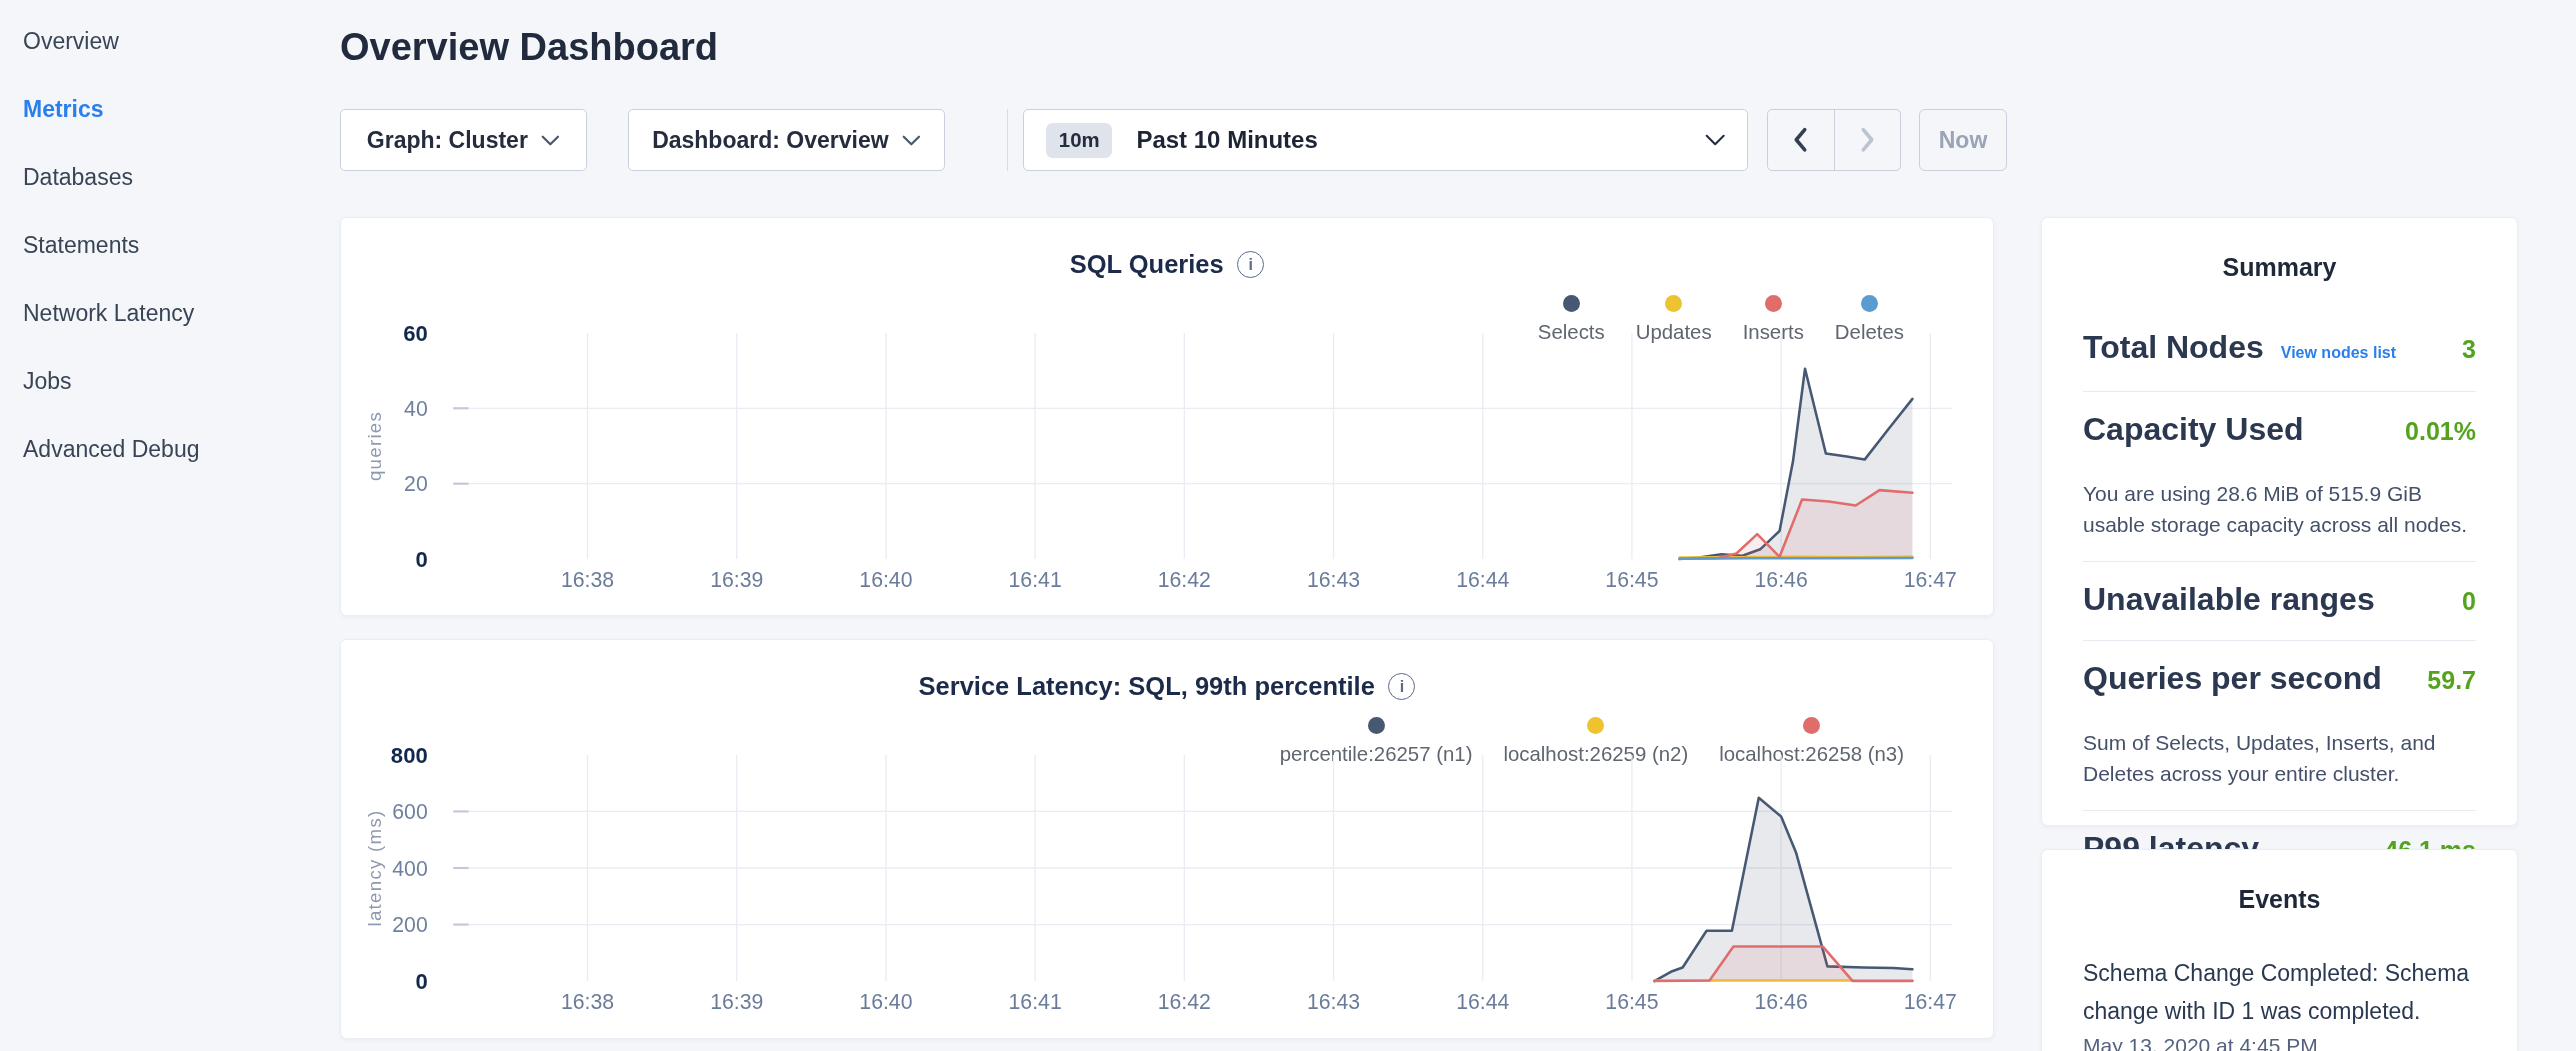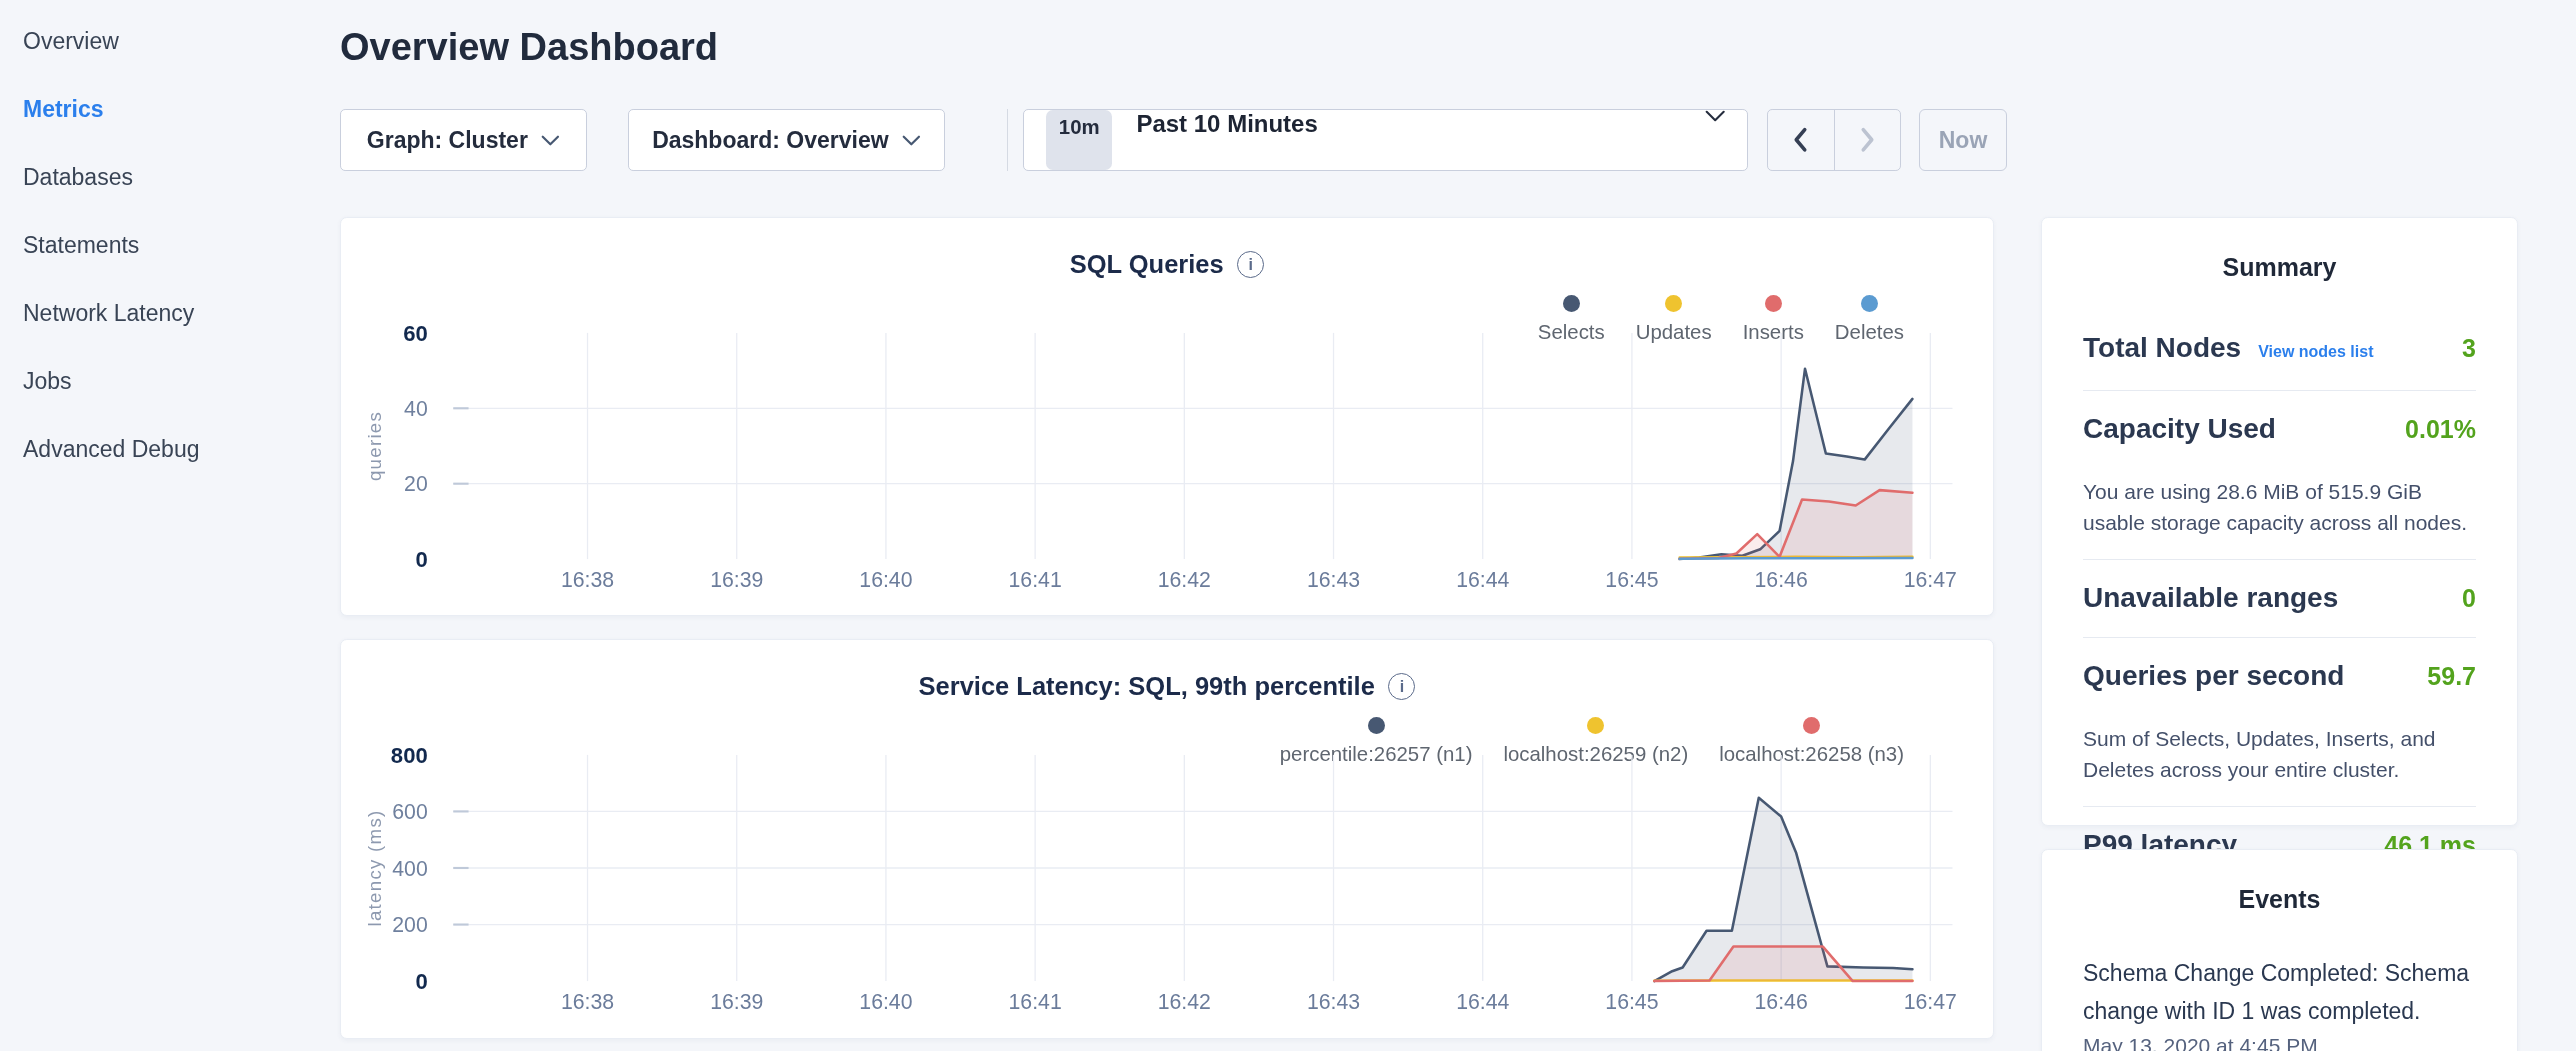--- a/index.html
+++ b/index.html
@@ -14,21 +14,21 @@
   
   #page-title { position:absolute; left:340px; top:25.5px; font-size:38px; font-weight:600; color:#212b3d; }
   .toolbar-btn { position:absolute; top:109px; height:62px; background:#fff; border:0.9px solid #c9cfdd; border-radius:5.1px;
                  display:flex; align-items:center; justify-content:center; gap:13.6px; font-size:23px; font-weight:700;
                  color:#242c3d; cursor:pointer; }
   #graph-dropdown { left:340px; width:247px; }
   #dashboard-dropdown { left:628px; width:317px; }
   .v-divider { position:absolute; left:1007px; top:109px; width:0.9px; height:62px; background:#d5dae3; }
 
   #time-selector { position:absolute; left:1023px; top:109px; width:725px; height:62px; background:#fff;
-                   border:0.9px solid #c9cfdd; border-radius:5.1px; display:flex; padding:0 22px; cursor:pointer; }
+                   border:0.9px solid #c9cfdd; border-radius:5.1px; display:flex; align-items:center; padding:0 22px; cursor:pointer; }
   .time-badge { background:#dfe3ec; border-radius:6.8px; padding:6px 12.8px; font-size:20.4px; font-weight:700; color:#242c3d; }
   .time-label { margin-left:24px; font-size:24px; font-weight:700; color:#1d2433; }
   #time-selector .chev { margin-left:auto; }
 
   #arrow-group { position:absolute; left:1767px; top:109px; width:134px; height:62px; border:0.9px solid #c9cfdd;
                  border-radius:5.1px; display:flex; }
   .arrow-btn { flex:1; display:flex; align-items:center; justify-content:center; cursor:pointer; }
   .arrow-btn + .arrow-btn { border-left:0.9px solid #c9cfdd; }
   #now-button { position:absolute; left:1919px; top:109px; width:88px; height:62px; border:0.9px solid #c9cfdd;
                 border-radius:6px; display:flex; align-items:center; justify-content:center;
@@ -53,21 +53,21 @@
   .legend-dot { width:17px; height:17px; border-radius:50%; }
   .legend-label { font-size:20.4px; color:#5f6670; }
   .chart-svg { position:absolute; left:0; top:0; }
 
   
   .side-title { padding-top:36px; text-align:center; font-size:25px; font-weight:700; color:#1f2838; line-height:27px; }
   .side-body { padding:0 41px; }
   #summary-card .side-body { margin-top:48px; }
   .sum-row { display:flex; align-items:baseline; line-height:37px; margin-top:19px; }
   .sum-row:first-child { margin-top:0; }
-  .sum-label { font-size:28px; font-weight:700; color:#2b3850; }
+  .sum-label { font-size:32px; font-weight:700; color:#2b3850; }
   .sum-link { font-size:16px; font-weight:600; color:#2b7fec; margin-left:17px; cursor:pointer; }
   .sum-value { margin-left:auto; font-size:25px; font-weight:700; color:#53a31d; white-space:nowrap; }
   .sum-desc { font-size:21px; line-height:31px; color:#44506a; margin-top:28px; }
   .sum-divider { border:none; border-top:0.9px solid #e6eaf1; margin-top:20.4px; }
   #events-card .side-body { margin-top:41px; }
   .event-message { font-size:23px; line-height:38px; color:#2a3850; }
   .event-time { font-size:21px; line-height:25.5px; color:#55627e; margin-top:3.4px; }
 
   .chev svg, .arrow-btn svg { display:block; }
 </style>

